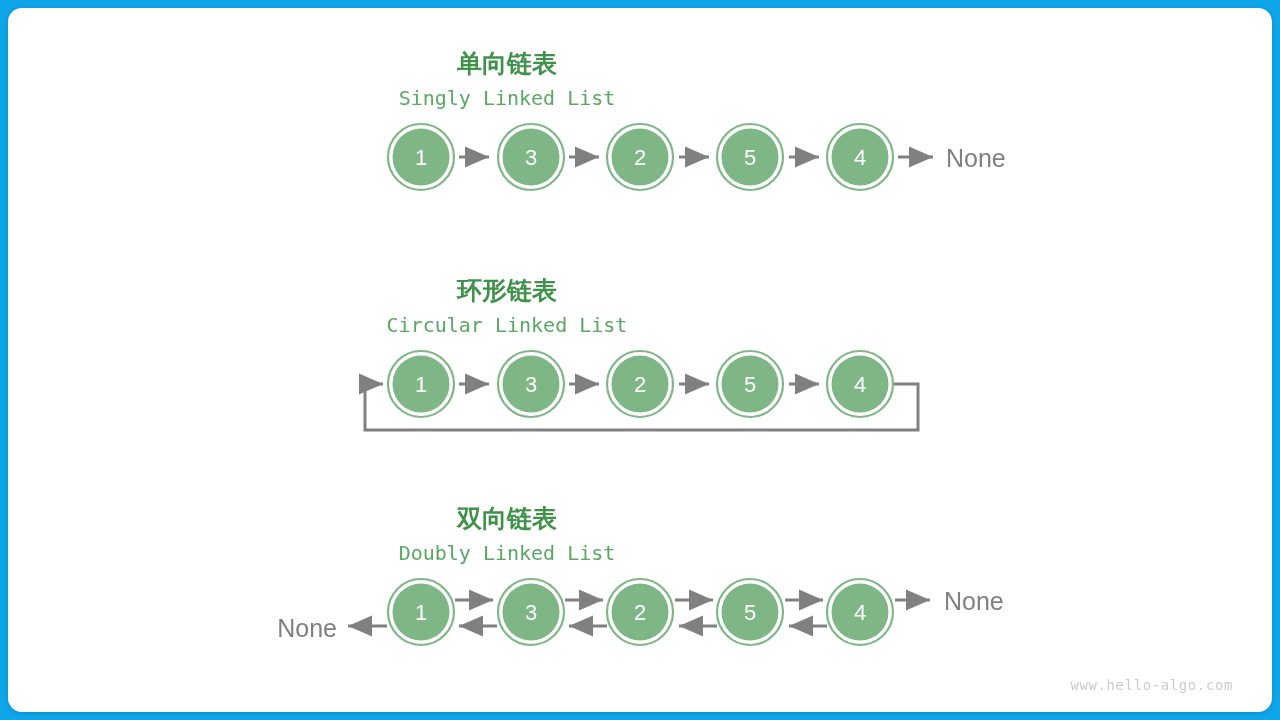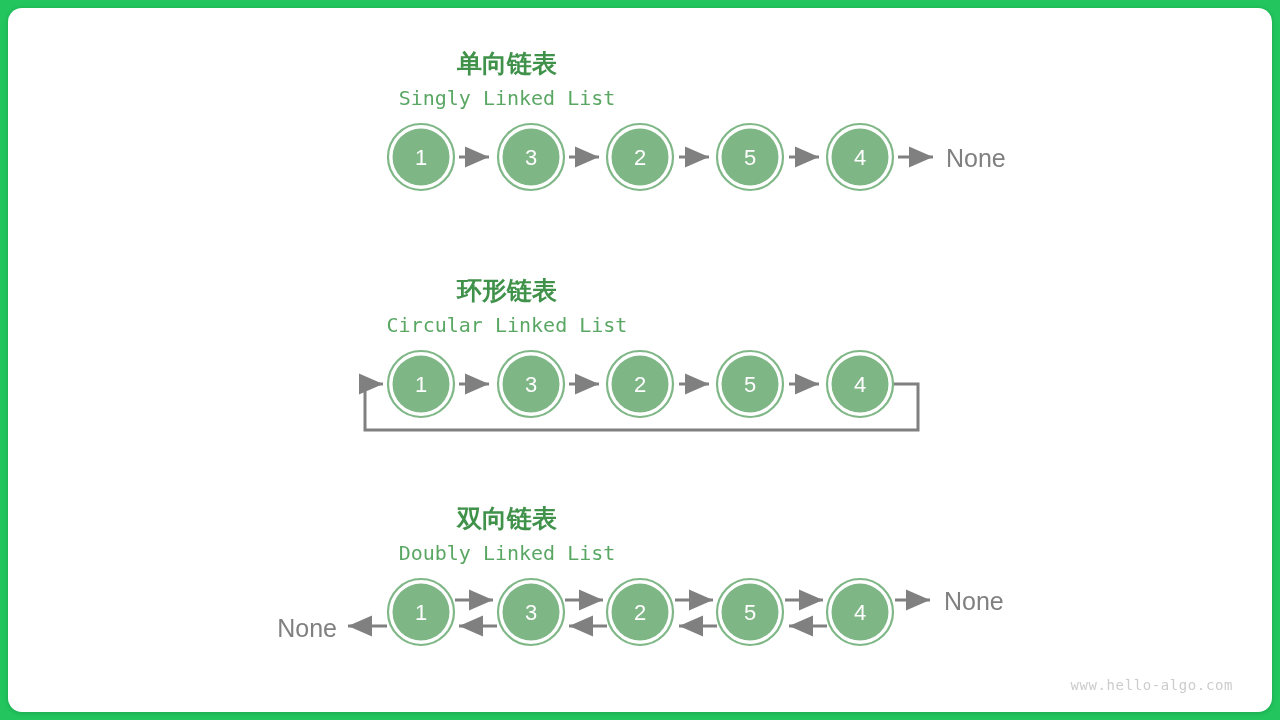--- a/index.html
+++ b/index.html
@@ -7,21 +7,21 @@
     padding: 0;
     width: 1280px;
     height: 720px;
     background: #ffffff;
     font-family: "Liberation Sans", sans-serif;
   }
   #stage {
     position: relative;
     width: 1280px;
     height: 720px;
-    background: #22c55e;
+    background: #0ea5e9;
     overflow: hidden;
   }
   #card {
     position: absolute;
     left: 8px;
     top: 8px;
     width: 1264px;
     height: 704px;
     background: #ffffff;
     border-radius: 14px;

